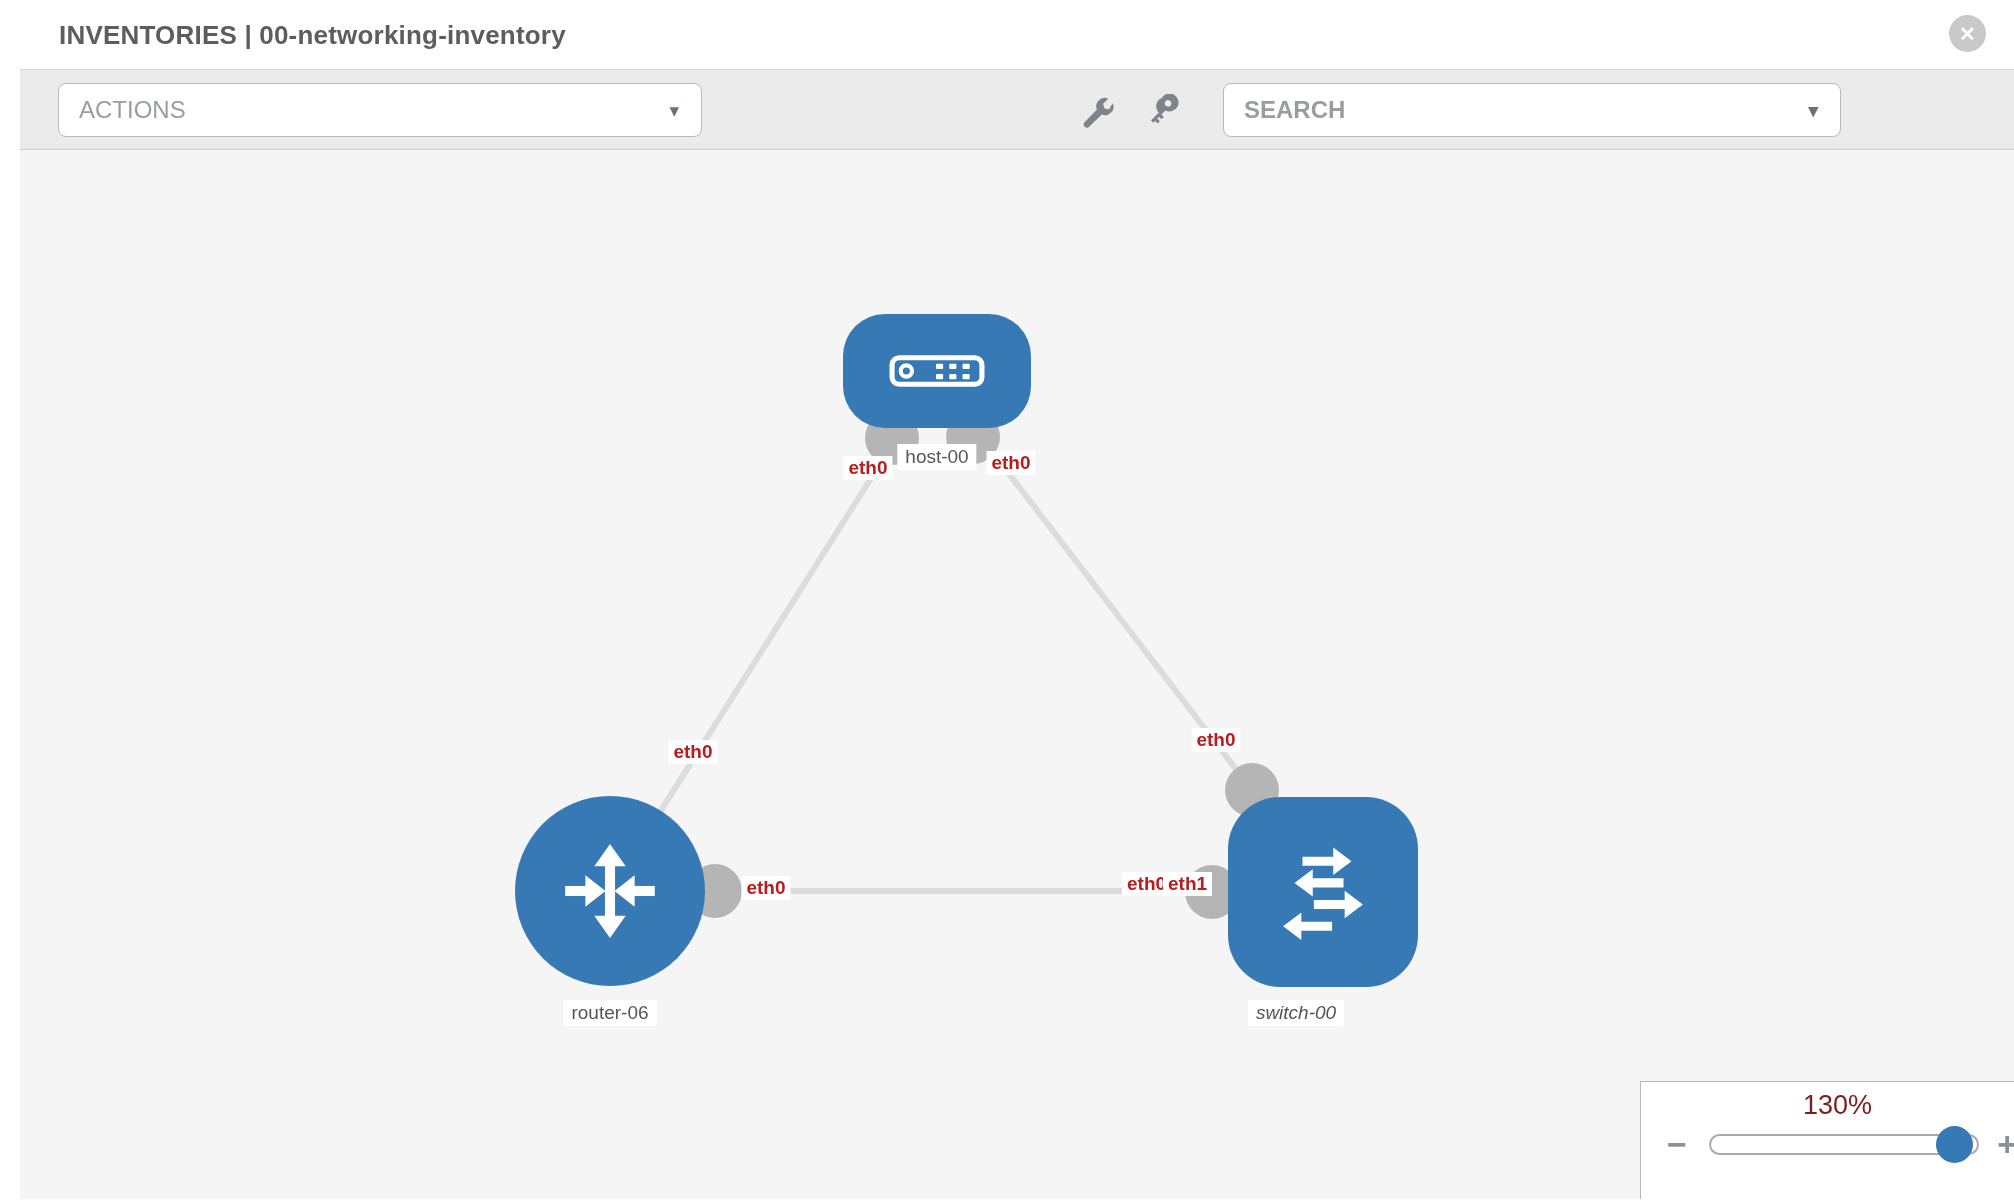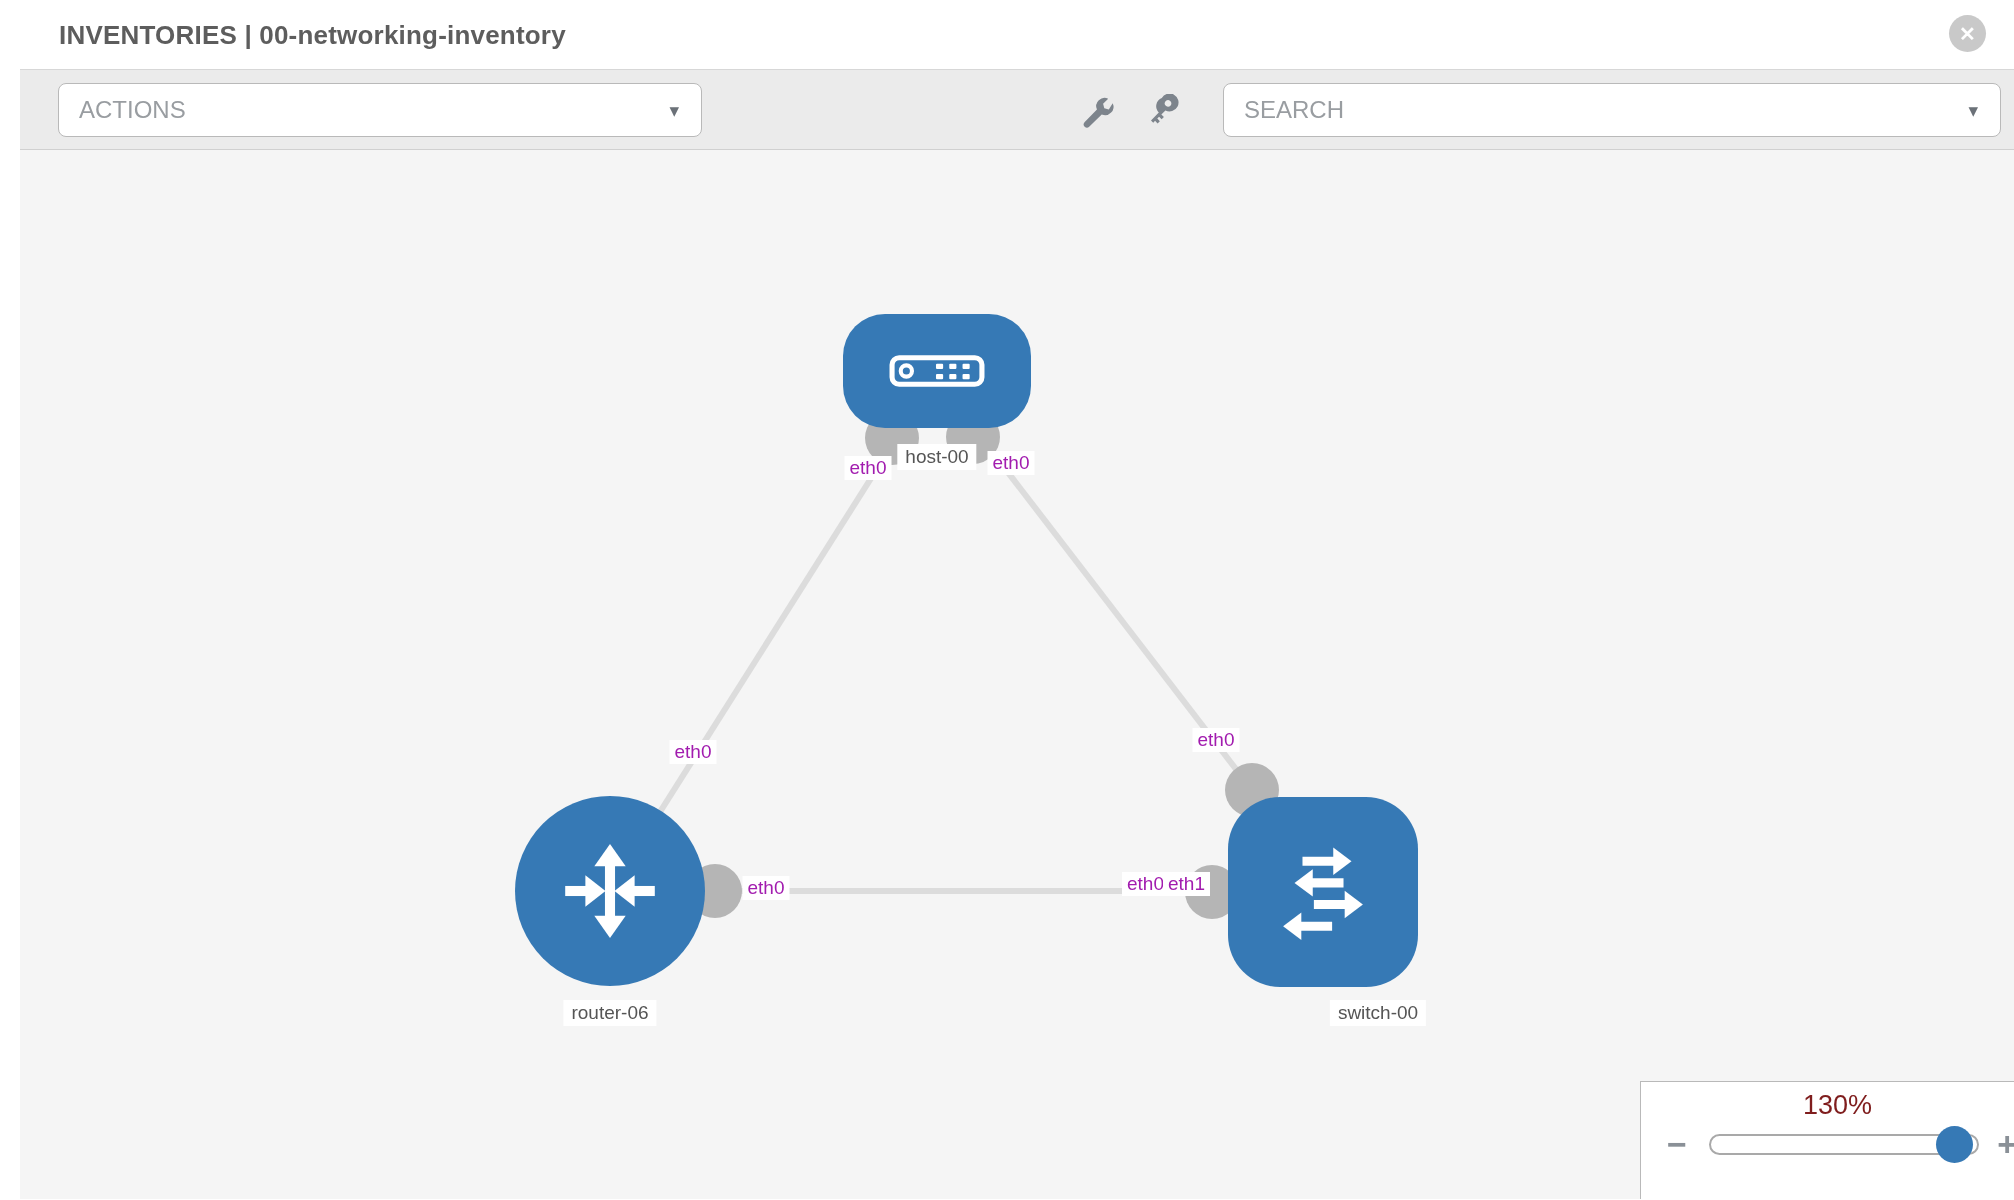--- a/index.html
+++ b/index.html
@@ -17,41 +17,41 @@
   .close-btn span { color:#fff; font-size:20px; font-weight:bold; line-height:1; }
 
   
   .toolbar { position:relative; height:80px; background:#ebebeb; border-bottom:1px solid #d0d0d0; }
   .select { position:absolute; top:13px; height:54px; background:#fff;
     border:1px solid #b9b9b9; border-radius:8px; display:flex; align-items:center; }
   .select .sel-label { margin-left:20px; font-size:24px; color:#999da1; }
   .select .caret { position:absolute; right:22px; top:50%; transform:translateY(-50%);
     color:#6b7178; font-size:19px; }
   .select-actions { left:38px; width:644px; }
-  .select-search  { left:1203px; width:778px; }
+  .select-search  { left:1203px; width:618px;font-weight:bold; }
   .tool-icon { position:absolute; top:24px; width:36px; height:36px; cursor:pointer; }
   .tool-wrench { left:1060px; }
   .tool-key { left:1128px; }
 
   
   .canvas { position:relative; width:2014px; height:1049px; background:#f5f5f5; overflow:hidden; }
   .links-layer { position:absolute; left:0; top:0; }
   .links-layer line { stroke:#dcdcdc; stroke-width:6; }
   .links-layer circle { fill:#b5b5b5; }
 
   .node { position:absolute; background:#3679b5; display:flex; align-items:center;
     justify-content:center; cursor:pointer; }
   .node-host   { left:823px; top:164px; width:188px; height:114px; border-radius:42px; }
   .node-router { left:495px; top:646px; width:190px; height:190px; border-radius:50%; }
   .node-switch { left:1208px; top:647px; width:190px; height:190px; border-radius:52px; }
 
   .nlabel { position:absolute; transform:translate(-50%,-50%); background:#fff;
     color:#555; white-space:nowrap; }
   .node-name { font-size:19px; padding:2px 8px; }
-  .eth { font-size:19px; padding:1px 5px; color:#a21caf; }
+  .eth { font-size:19px; padding:1px 5px; color:#b91c1c;font-weight:bold; }
 
   .eth-overlap { position:absolute; left:1102px; top:722px; width:72px; height:26px; }
   .eth-overlap .eth { position:absolute; transform:none; top:0; }
   .eth-under { left:0; z-index:1; }
   .eth-over  { left:20px; z-index:2; }
 
   
   .zoom-panel { position:absolute; right:0; bottom:0; width:394px; height:118px;
     background:#fff; border-left:1px solid #b9b9b9; border-top:1px solid #b9b9b9; }
   .zoom-value { text-align:center; margin-top:8px; font-size:27px; color:#7f1d1d; }
@@ -147,21 +147,21 @@
           <line x1="42" y1="61" x2="71" y2="61"></line>
           <polygon points="85,61 69,49 69,73" stroke="none"></polygon>
           <line x1="58" y1="80" x2="29" y2="80"></line>
           <polygon points="15,80 31,68 31,92" stroke="none"></polygon>
         </g>
       </svg>
     </div>
 
     <span class="nlabel node-name" style="left:917px; top:307px;">host-00</span>
     <span class="nlabel node-name" style="left:590px; top:863px;">router-06</span>
-    <span class="nlabel node-name" style="left:1358px; top:863px;">switch-00</span>
+    <span class="nlabel node-name" style="left:1276px; top:863px;font-style:italic;">switch-00</span>
 
     <span class="nlabel eth" style="left:848px; top:318px;">eth0</span>
     <span class="nlabel eth" style="left:991px; top:313px;">eth0</span>
     <span class="nlabel eth" style="left:673px; top:602px;">eth0</span>
     <span class="nlabel eth" style="left:1196px; top:590px;">eth0</span>
     <span class="nlabel eth" style="left:746px; top:738px;">eth0</span>
 
     <div class="eth-overlap">
       <span class="eth eth-under" style="background:#fff;">eth0</span>
       <span class="eth eth-over" style="background:#fff;margin-left:21px;">eth1</span>

